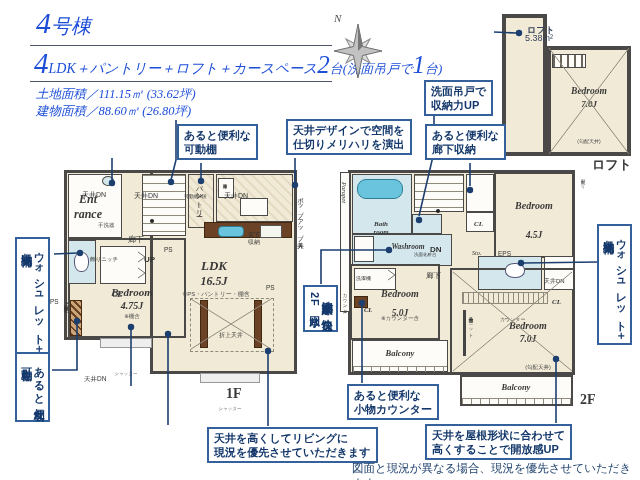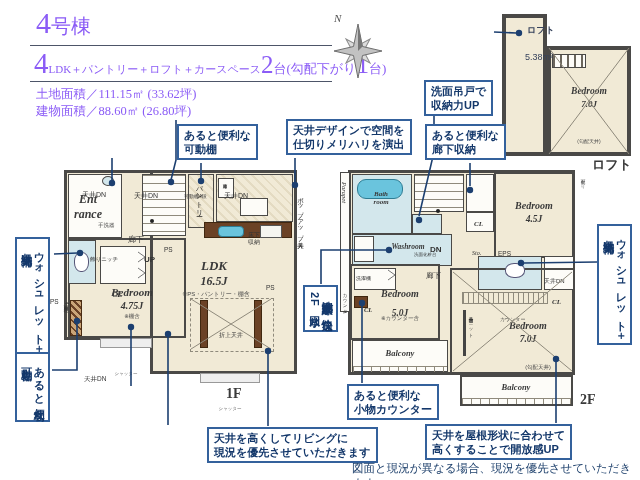--- a/index.html
+++ b/index.html
@@ -26,36 +26,36 @@
   
   .lbl{position:absolute;color:#333;font-size:7px;line-height:1.1;white-space:pre-line;z-index:3;margin-top:32px;}
   .lbl.c{transform:translateX(-50%);text-align:center;}
   .vlbl{position:absolute;color:#333;font-size:6.5px;line-height:1;writing-mode:vertical-rl;z-index:3;}
   .rname{position:absolute;color:#3a3a3a;font:italic bold 11px "Liberation Serif","DejaVu Serif",serif;
          transform:translateX(-50%);text-align:center;white-space:pre-line;z-index:3;}
   .rnote{position:absolute;color:#4a4a4a;font-size:6px;transform:translateX(-50%);text-align:center;z-index:3;}
   .floorlbl{position:absolute;color:#3a3a3a;font:bold 14px "Liberation Serif","DejaVu Serif",serif;z-index:3;}
   .overlay{position:absolute;left:0;top:0;z-index:5;pointer-events:none;}
   .hr{position:absolute;height:1px;background:#4d5568;}
-  .hdr{color:#8b5cf6;}
+  .hdr{color:#1d4ed8;font-style:italic;}
 </style>
 </head>
 <body>
 
 <div id="page">
 
   <div class="abs serif hdr" style="left:36px;top:6px;">
     <span style="font-size:30px;">4</span><span style="font-size:20px;">号棟</span>
   </div>
   <div class="hr" style="left:30px;top:45px;width:302px;"></div>
   <div class="abs serif hdr" style="left:34px;top:47px;height:32px;display:flex;align-items:baseline;">
     <span style="font-size:29px;">4</span>
-      <span style="font-size:11px;">LDK＋パントリー＋ロフト＋カースペース</span>
+      <span style="font-size:14px;">LDK＋パントリー＋ロフト＋カースペース</span>
       <span style="font-size:25px;">2</span>
-      <span style="font-size:13px;">台(勾配下がり</span>
+      <span style="font-size:13px;">台(洗面吊戸で</span>
       <span style="font-size:25px;">1</span>
       <span style="font-size:13px;">台)</span>
   </div>
   <div class="hr" style="left:30px;top:81px;width:302px;"></div>
   <div class="abs serif hdr" style="left:36px;top:86px;font-size:12.5px;">土地面積／111.15㎡ (33.62坪)</div>
   <div class="abs serif hdr" style="left:36px;top:103px;font-size:12.5px;">建物面積／88.60㎡ (26.80坪)</div>
 
   <div class="abs" style="left:334px;top:12px;font:italic 11px 'Liberation Serif',serif;color:#555;">N</div>
   <svg class="abs" style="left:330px;top:22px;" width="56" height="58" viewBox="-28 -29 56 58">
     <path d="M0,-17 L4,-4 L17,0 L4,4 L0,17 L-4,4 L-17,0 L-4,-4 Z" transform="rotate(45)" fill="#dcdcdc" stroke="#8a8a8a" stroke-width="1"></path>
@@ -150,41 +150,41 @@
     <div class="lbl c" style="left:29px;top:1px;font-size:4.5px;color:#666;">シャッター</div>
   </div>
   <div class="floorlbl" style="left:226px;top:386px;">1F</div>
 
   <div class="plan" style="left:348px;top:170px;width:227px;height:205px;"></div>
   <div class="rm white" style="left:340px;top:172px;width:10px;height:140px;border-width:1px;"></div>
   <div class="vlbl" style="left:341px;top:182px;font:italic 6.5px 'Liberation Serif',serif;">Parapet</div>
 
   <div class="rm wet" style="left:352px;top:174px;width:60px;height:60px;"></div>
   <div class="abs" style="left:357px;top:179px;width:44px;height:18px;background:#6ac4dd;border:1.5px solid #2e7d94;border-radius:9px;z-index:3;"></div>
-  <div class="rname" style="left:381px;top:190px;font-size:7px;font-family:Liberation Serif, serif;">Bath
+  <div class="rname" style="left:381px;top:220px;font-size:7px;font-family:Liberation Serif, serif;">Bath
 room</div>
   <div class="rm wet" style="left:412px;top:214px;width:30px;height:20px;"></div>
   <div class="lbl" style="left:414px;top:221px;font-size:4.5px;">洗面化粧台</div>
   <div class="rm wet" style="left:352px;top:234px;width:100px;height:32px;"></div>
   <div class="rm white" style="left:354px;top:236px;width:20px;height:26px;"></div>
   <div class="lbl" style="left:356px;top:244px;font-size:5px;">洗濯機</div>
   <div class="rname" style="left:408px;top:242px;font-size:7.5px;">Washroom</div>
 
   <div class="rm stairs" style="left:414px;top:174px;width:50px;height:38px;"></div>
   <div class="lbl" style="left:430px;top:214px;font-size:8px;font-weight:bold;">DN</div>
   <div class="lbl" style="left:426px;top:240px;font-size:7.5px;">廊下</div>
   <div class="rm white" style="left:466px;top:174px;width:28px;height:38px;"></div>
   <div class="lbl" style="left:474px;top:188px;font:italic bold 7px 'Liberation Serif',serif;">CL</div>
   <div class="rm white" style="left:466px;top:212px;width:28px;height:20px;"></div>
   <div class="lbl" style="left:472px;top:218px;font:italic 6px 'Liberation Serif',serif;">Sto.</div>
   <div class="lbl" style="left:498px;top:218px;font-size:6.5px;">EPS</div>
 
   <div class="rm" style="left:494px;top:172px;width:81px;height:86px;border-width:2px;background:transparent;"></div>
   <div class="rname" style="left:534px;top:200px;font-size:10px;">Bedroom</div>
-  <div class="rname" style="left:534px;top:214px;font-size:9.5px;text-align:center;">4.5J</div>
+  <div class="rname" style="left:534px;top:230px;font-size:9.5px;text-align:center;">4.5J</div>
   <div class="lbl" style="left:544px;top:246px;font-size:6px;">天井DN</div>
   <div class="vlbl" style="left:580px;top:176px;font-size:4.5px;color:#666;">勾配下がり</div>
 
   <div class="rm wet" style="left:478px;top:256px;width:64px;height:34px;"></div>
   <div class="abs" style="left:505px;top:263px;width:18px;height:13px;background:#fff;border:1px solid #557;border-radius:45%;z-index:3;"></div>
   <div class="rm white" style="left:544px;top:256px;width:30px;height:34px;"></div>
   <div class="lbl" style="left:552px;top:266px;font:italic bold 7px 'Liberation Serif',serif;">CL</div>
 
   <div class="lbl" style="left:500px;top:285px;font-size:5px;">カウンター</div>
   <div class="abs" style="left:462px;top:292px;width:84px;height:10px;background:repeating-linear-gradient(90deg,#8f8a7c 0 1px,transparent 1px 5px);border:1px solid #8f8a7c;z-index:2;"></div>
@@ -210,21 +210,21 @@
   <div class="rname" style="left:400px;top:348px;font-size:8.5px;">Balcony</div>
   <div class="abs rail" style="left:353px;top:366px;width:94px;height:5px;border-top:1px solid #8f8a7c;z-index:2;"></div>
   <div class="rm white" style="left:460px;top:375px;width:113px;height:31px;border-width:2px;"></div>
   <div class="rname" style="left:516px;top:382px;font-size:8.5px;">Balcony</div>
   <div class="abs rail" style="left:462px;top:398px;width:109px;height:5px;border-top:1px solid #8f8a7c;z-index:2;"></div>
   <div class="floorlbl" style="left:580px;top:392px;">2F</div>
 
   <div class="plan" style="left:502px;top:14px;width:45px;height:142px;border-width:4px;"></div>
   <div class="plan" style="left:547px;top:46px;width:84px;height:110px;border-width:4px;"></div>
   <div class="abs" style="left:527px;top:24px;font:bold 9px 'Liberation Sans',sans-serif;color:#37435c;z-index:3;">ロフト</div>
-  <div class="abs" style="left:525px;top:52px;font:9px 'Liberation Sans',sans-serif;color:#37435c;z-index:3;">5.38m²</div>
+  <div class="abs" style="left:525px;top:33px;font:9px 'Liberation Sans',sans-serif;color:#37435c;z-index:3;">5.38m²</div>
   <div class="rm ladder" style="left:552px;top:54px;width:34px;height:14px;"></div>
   <div class="rname" style="left:589px;top:86px;font-size:9.5px;">Bedroom</div>
   <div class="rname" style="left:589px;top:99px;font-size:9px;">7.0J</div>
   <div class="rnote" style="left:589px;top:138px;font-size:5px;">(勾配天井)</div>
   <div class="floorlbl" style="left:592px;top:156px;font-size:13px;">ロフト</div>
 
   <div class="abs" style="left:352px;top:461px;font-size:11.5px;color:#21436e;">図面と現況が異なる場合、現況を優先させていただきます。</div>
 
   <svg class="overlay" width="640" height="480">
 

